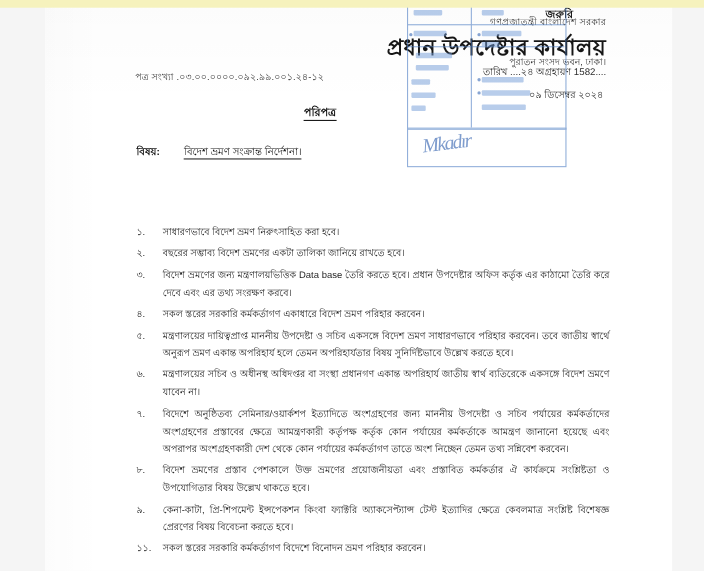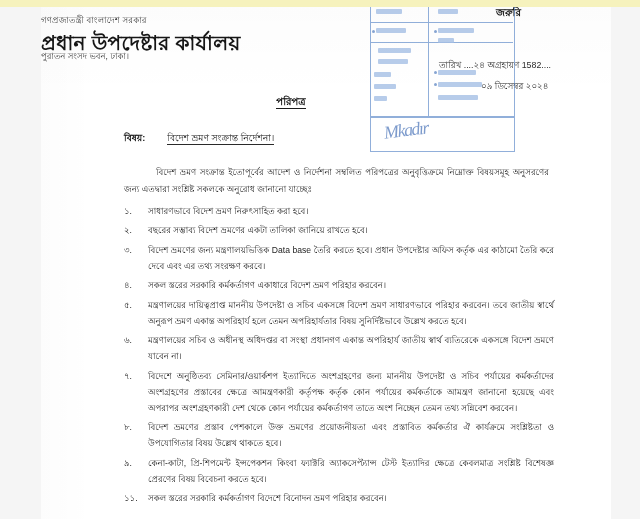--- a/index.html
+++ b/index.html
@@ -58,21 +58,21 @@
     position: absolute;
     inset: 0;
     z-index: 3;
   }
 
   
   .hdr {
     position: absolute;
     left: 0;
     width: 510px;
-    text-align: left;
+    text-align: right;
   }
   .hdr-gov {
     top: 8px;
     font-size: 8.5px;
     letter-spacing: .2px;
     color: #3a3a3a;
   }
   .hdr-office {
     top: 22px;
     font-size: 20px;
@@ -272,35 +272,35 @@
     </div>
 
     <div class="doc">
 
       <div class="urgent">জরুরি</div>
 
       <div class="hdr hdr-gov">গণপ্রজাতন্ত্রী বাংলাদেশ সরকার</div>
       <div class="hdr hdr-office">প্রধান উপদেষ্টার কার্যালয়</div>
       <div class="hdr hdr-addr">পুরাতন সংসদ ভবন, ঢাকা।</div>
 
+      <div class="memo">পত্র সংখ্যা .০৩.০০.০০০০.০৯২.৯৯.০০১.২৪-১২</div>
 
       <div class="date-block">
         <div class="date-line1">তারিখ ....২৪ অগ্রহায়ণ 1582....</div>
         <div class="date-line2">০৯ ডিসেম্বর ২০২৪</div>
       </div>
 
       <div class="circular-title">
         <span>পরিপত্র</span>
       </div>
 
       <div class="subject">
         <b>বিষয়:</b><span class="sub-val">বিদেশ ভ্রমণ সংক্রান্ত নির্দেশনা।</span>
       </div>
 
-      <div class="intro">বিদেশ ভ্রমণ সংক্রান্ত ইতোপূর্বের আদেশ ও নির্দেশনা সম্বলিত পরিপত্রের অনুবৃত্তিক্রমে নিম্নোক্ত বিষয়সমূহ অনুসরণের জন্য এতদ্বারা সংশ্লিষ্ট সকলকে অনুরোধ জানানো যাচ্ছেঃ</div>
 
       <div class="clauses" id="clause-list">
           <div class="clause"><span class="num">১.</span><span>সাধারণভাবে বিদেশ ভ্রমণ নিরুৎসাহিত করা হবে।</span></div>
           <div class="clause"><span class="num">২.</span><span>বছরের সম্ভাব্য বিদেশ ভ্রমণের একটা তালিকা জানিয়ে রাখতে হবে।</span></div>
           <div class="clause"><span class="num">৩.</span><span>বিদেশ ভ্রমণের জন্য মন্ত্রণালয়ভিত্তিক Data base তৈরি করতে হবে। প্রধান উপদেষ্টার অফিস কর্তৃক এর কাঠামো তৈরি করে দেবে এবং এর তথ্য সংরক্ষণ করবে।</span></div>
           <div class="clause"><span class="num">৪.</span><span>সকল স্তরের সরকারি কর্মকর্তাগণ একাধারে বিদেশ ভ্রমণ পরিহার করবেন।</span></div>
           <div class="clause"><span class="num">৫.</span><span>মন্ত্রণালয়ের দায়িত্বপ্রাপ্ত মাননীয় উপদেষ্টা ও সচিব একসঙ্গে বিদেশ ভ্রমণ সাধারণভাবে পরিহার করবেন। তবে জাতীয় স্বার্থে অনুরূপ ভ্রমণ একান্ত অপরিহার্য হলে তেমন অপরিহার্যতার বিষয় সুনির্দিষ্টভাবে উল্লেখ করতে হবে।</span></div>
           <div class="clause"><span class="num">৬.</span><span>মন্ত্রণালয়ের সচিব ও অধীনস্থ অধিদপ্তর বা সংস্থা প্রধানগণ একান্ত অপরিহার্য জাতীয় স্বার্থ ব্যতিরেকে একসঙ্গে বিদেশ ভ্রমণে যাবেন না।</span></div>
           <div class="clause"><span class="num">৭.</span><span>বিদেশে অনুষ্ঠিতব্য সেমিনার/ওয়ার্কশপ ইত্যাদিতে অংশগ্রহণের জন্য মাননীয় উপদেষ্টা ও সচিব পর্যায়ের কর্মকর্তাদের অংশগ্রহণের প্রস্তাবের ক্ষেত্রে আমন্ত্রণকারী কর্তৃপক্ষ কর্তৃক কোন পর্যায়ের কর্মকর্তাকে আমন্ত্রণ জানানো হয়েছে এবং অপরাপর অংশগ্রহণকারী দেশ থেকে কোন পর্যায়ের কর্মকর্তাগণ তাতে অংশ নিচ্ছেন তেমন তথ্য সন্নিবেশ করবেন।</span></div>
           <div class="clause"><span class="num">৮.</span><span>বিদেশ ভ্রমণের প্রস্তাব পেশকালে উক্ত ভ্রমণের প্রয়োজনীয়তা এবং প্রস্তাবিত কর্মকর্তার ঐ কার্যক্রমে সংশ্লিষ্টতা ও উপযোগিতার বিষয় উল্লেখ থাকতে হবে।</span></div>

